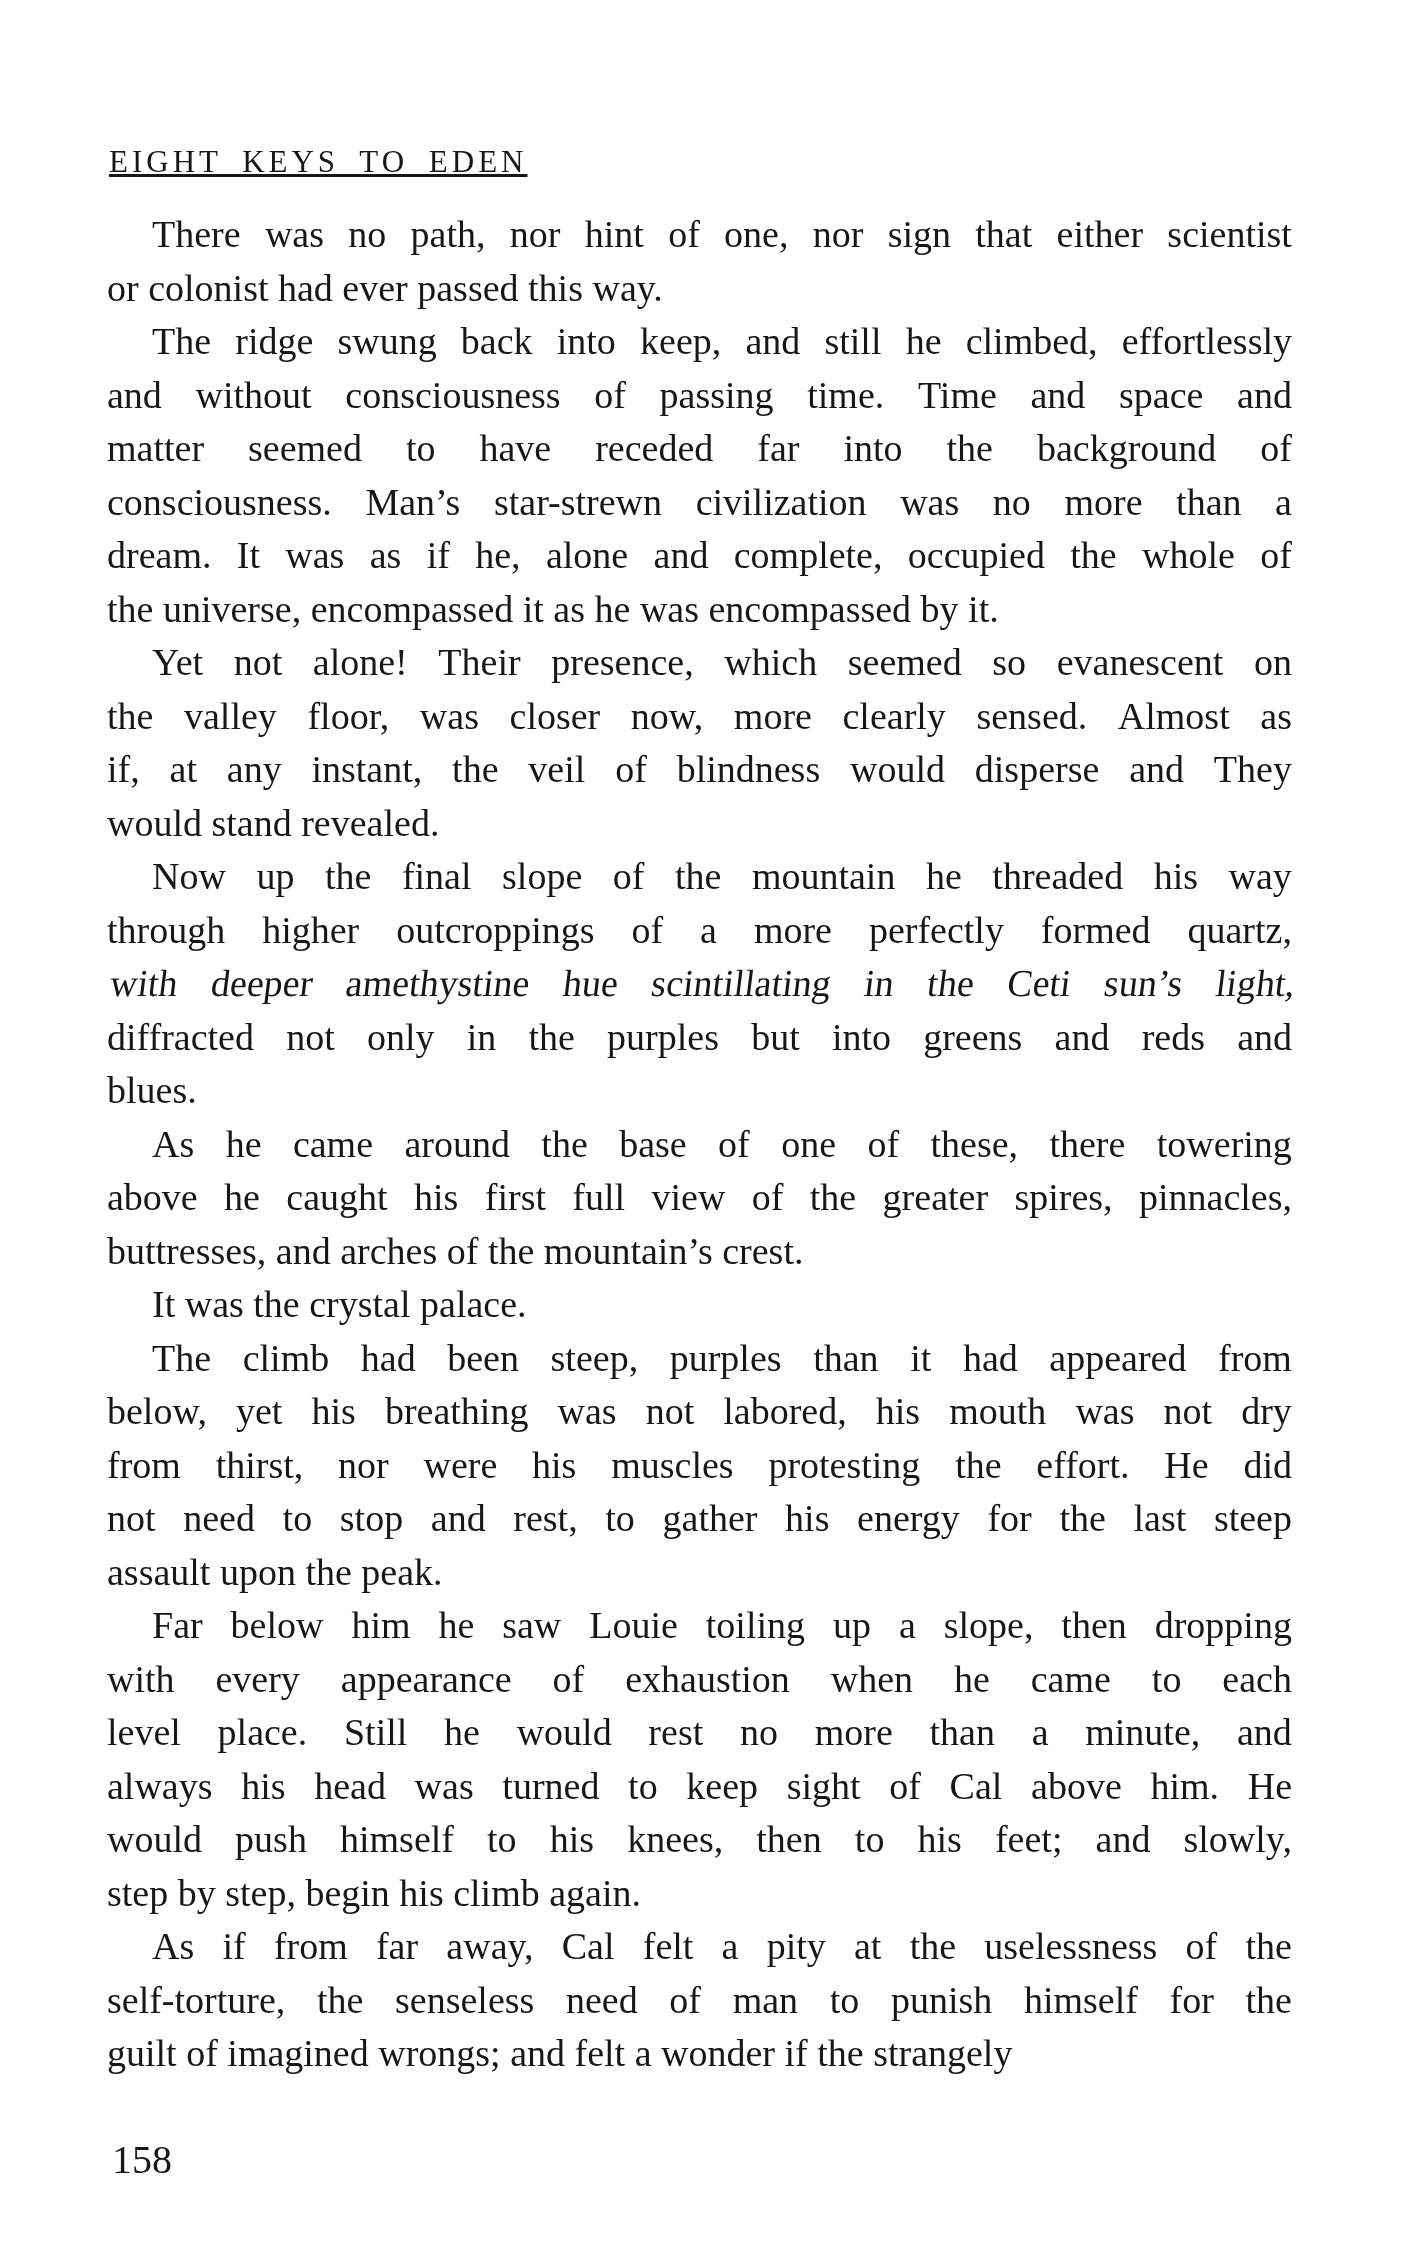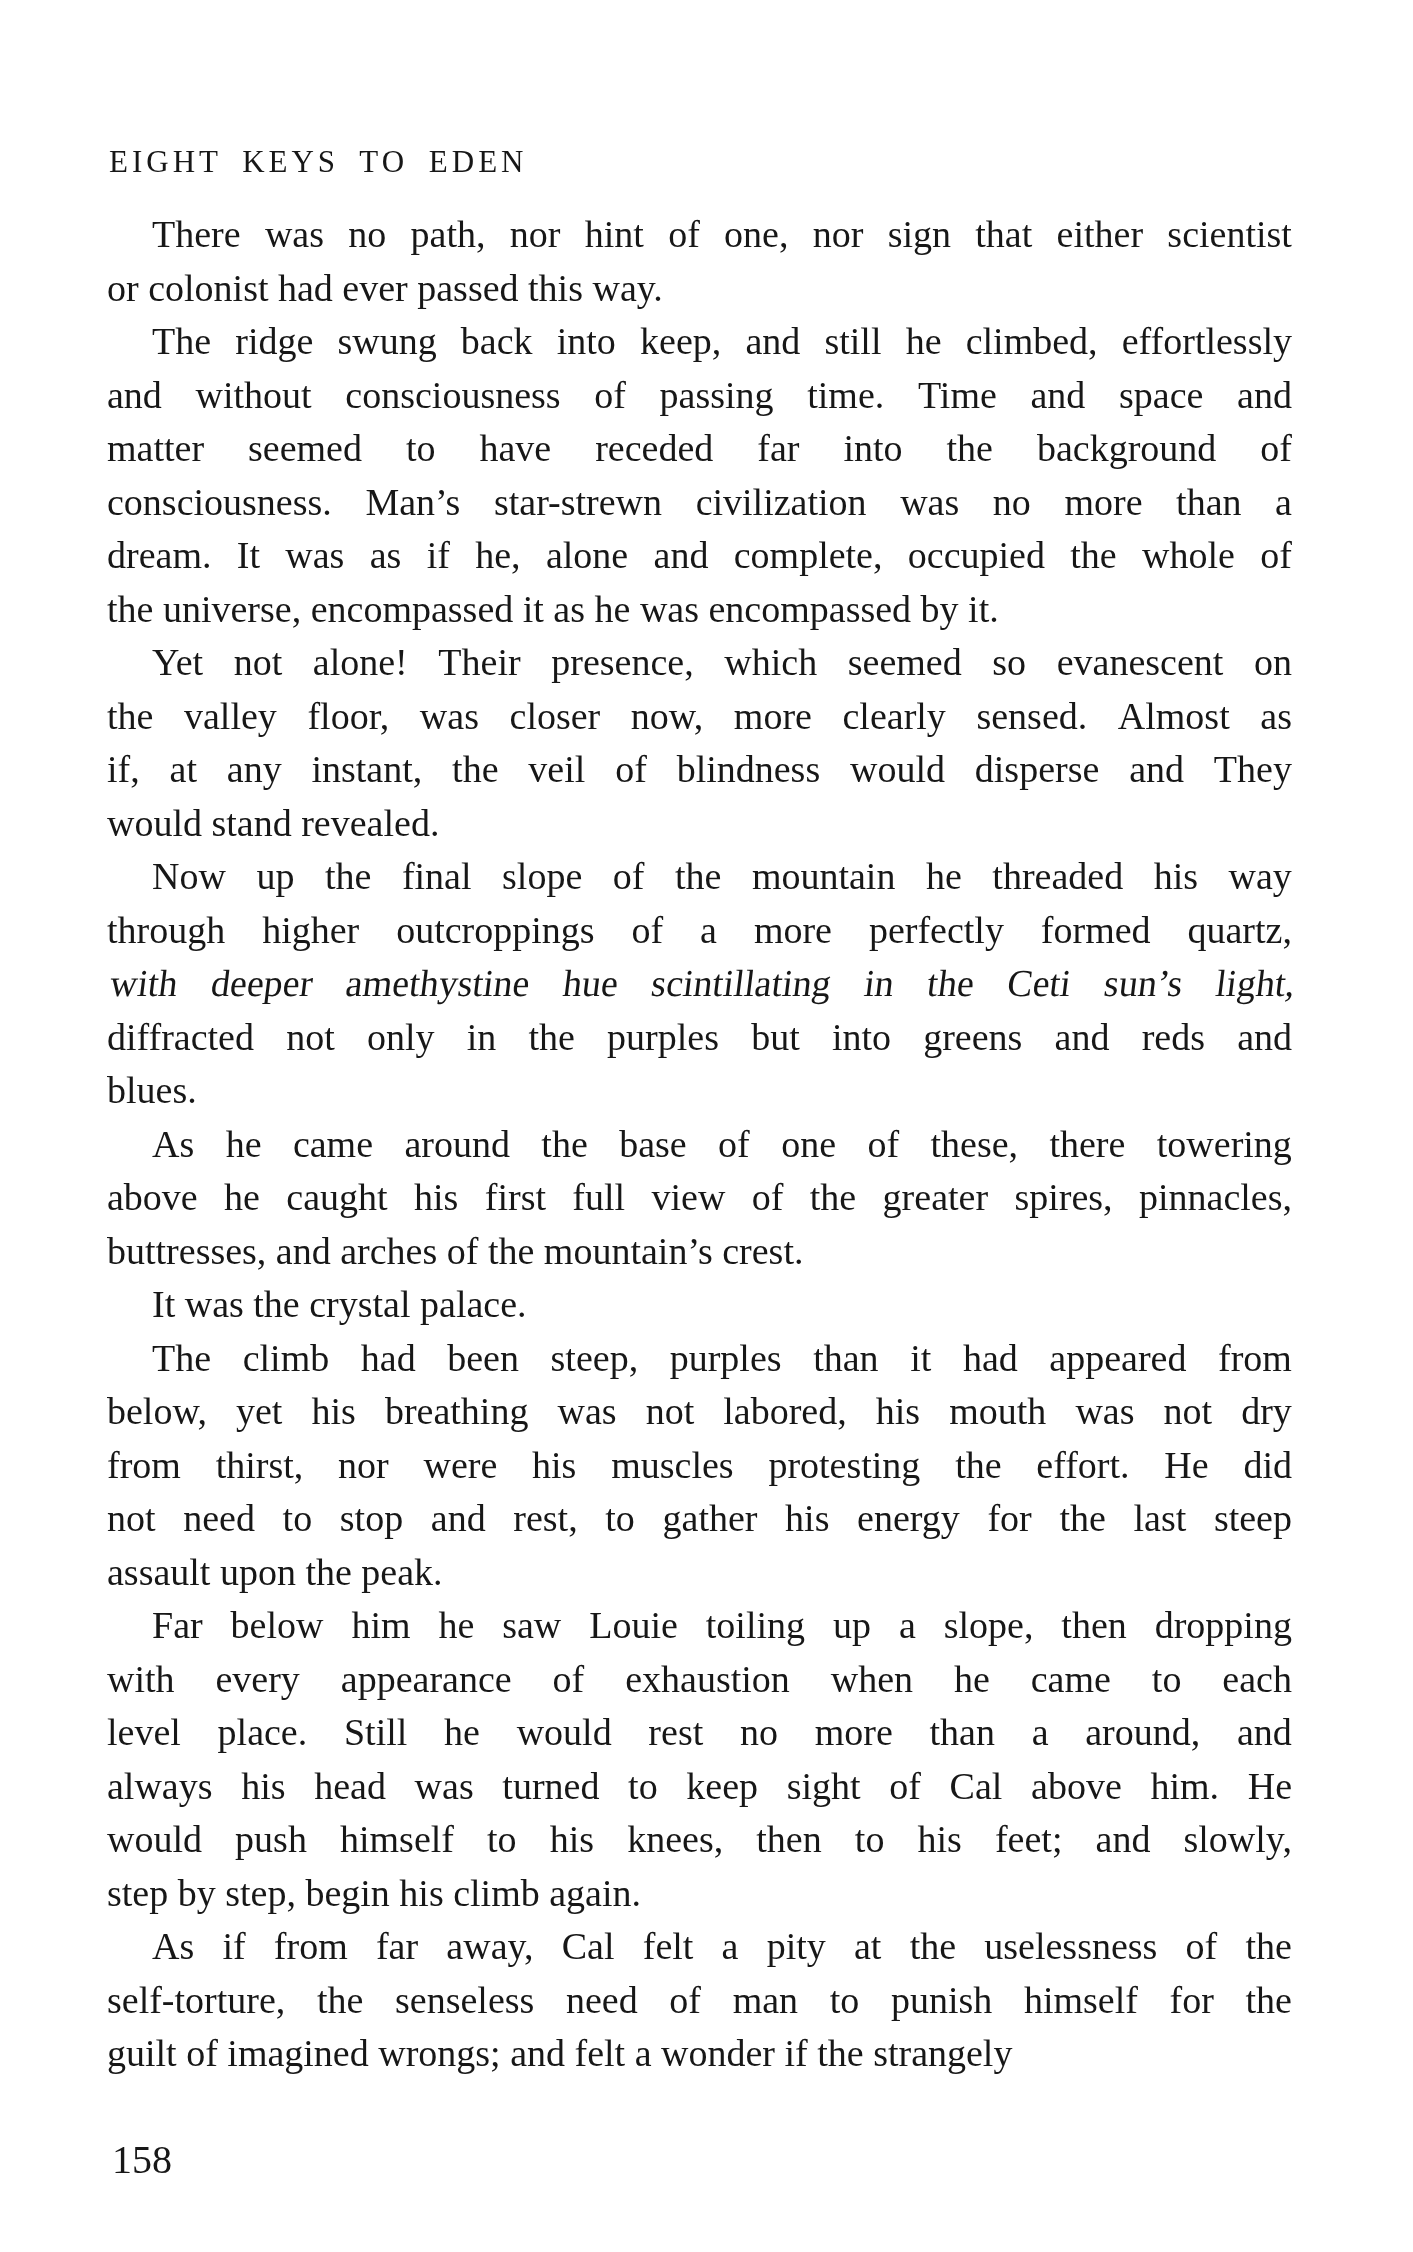--- a/index.html
+++ b/index.html
@@ -19,20 +19,21 @@
   .running-header {
     position: absolute;
     left: 109px;
     top: 142px;
     font-size: 31px;
     line-height: 40px;
     letter-spacing: 4px;
     word-spacing: 9px;
     font-weight: normal;
     white-space: nowrap;
+    text-decoration: underline;
   }
   .text-block {
     position: absolute;
     left: 107px;
     top: 208px;
     width: 1185px;
   }
   .paragraph {
     margin: 0;
     padding: 0;
@@ -381,21 +382,21 @@
           <span>level</span>
           <span>place.</span>
           <span>Still</span>
           <span>he</span>
           <span>would</span>
           <span>rest</span>
           <span>no</span>
           <span>more</span>
           <span>than</span>
           <span>a</span>
-          <span>around,</span>
+          <span>minute,</span>
           <span>and</span>
         </div>
         <div class="line just">
           <span>always</span>
           <span>his</span>
           <span>head</span>
           <span>was</span>
           <span>turned</span>
           <span>to</span>
           <span>keep</span>

